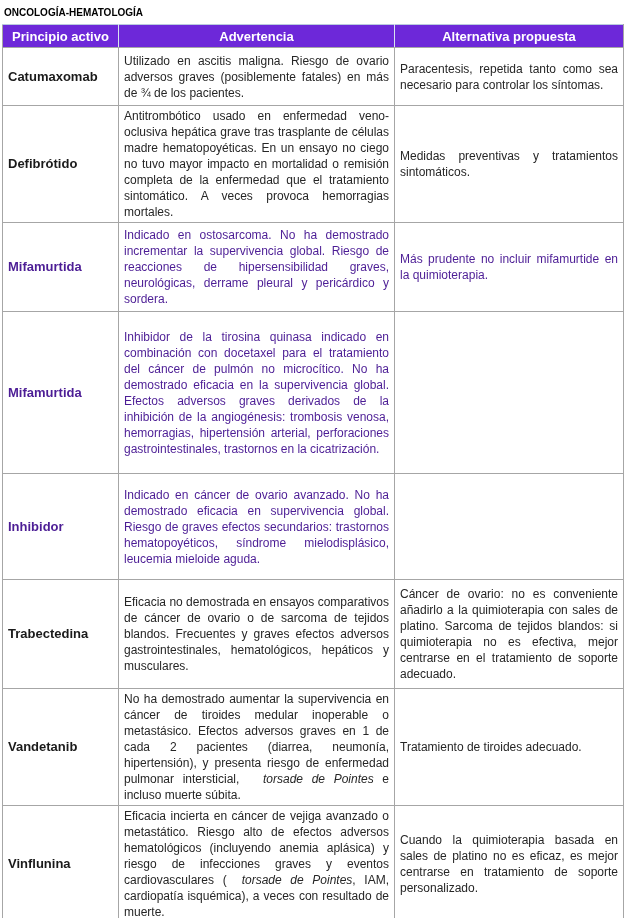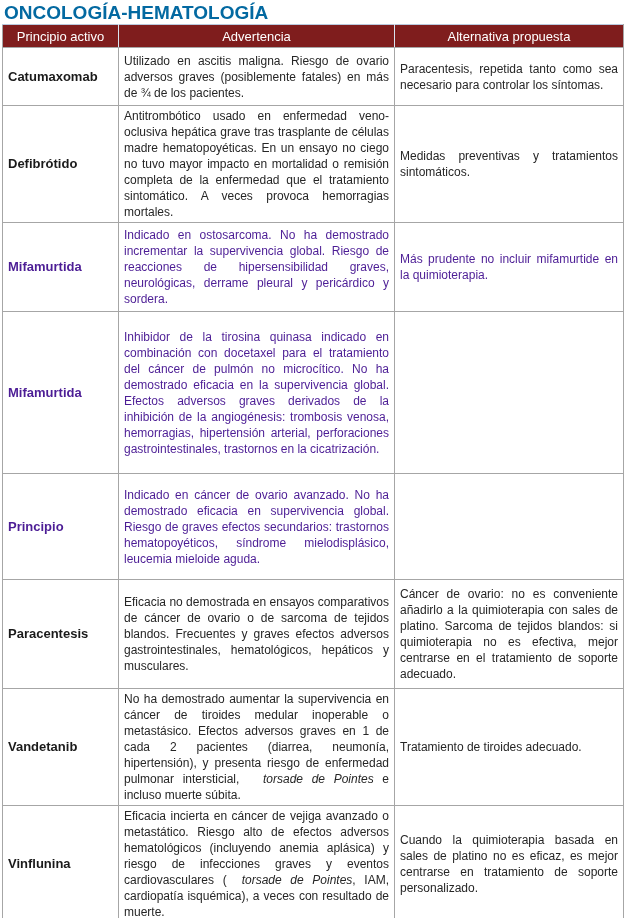--- a/index.html
+++ b/index.html
@@ -4,39 +4,39 @@
 <style>
   html,body { margin:0; padding:0; background:#ffffff; }
   body {
     width:625px;
     font-family:"Liberation Sans", sans-serif;
     color:#1f1f1f;
     -webkit-font-smoothing:antialiased;
   }
   .page { padding:1px 1px 0 2px; }
   .doc-title {
-    font-size:19px;
+    font-size:10px;
     font-weight:bold;
-    color:#0369a1;
+    color:#000000;
     padding:3px 0 3px 2px;
     line-height:17px;
   }
   table.main {
     border-collapse:collapse;
     table-layout:fixed;
     width:621px;
   }
   col.c1 { width:116px; }
   col.c2 { width:276px; }
   col.c3 { width:229px; }
   th {
-    background:#7f1d1d;
+    background:#6d28d9;
     color:#ffffff;
     font-size:13px;
-    font-weight:normal;
+    font-weight:bold;
     text-align:center;
     height:20px;
     padding:1px 2px;
     border-top:1px solid #b9cade;
     border-bottom:1px solid #a6a6a6;
     border-left:1px solid #d9e3ef;
     border-right:1px solid #d9e3ef;
   }
   th:first-child { border-left:1px solid #a6a6a6; }
   th:last-child  { border-right:1px solid #a6a6a6;margin-top:48px; }
@@ -102,27 +102,27 @@
         <td class="alt">Más prudente no incluir mifamurtide en la quimioterapia.</td>
       </tr>
 
       <tr class="blue" style="height:162px;">
         <td class="drug">Mifamurtida</td>
         <td class="adv"><span>Inhibidor de la tirosina quinasa indicado en combinación con docetaxel para el tratamiento del cáncer de pulmón no microcítico. No ha demostrado eficacia en la supervivencia global. Efectos adversos graves derivados de la inhibición de la angiogénesis: trombosis venosa, hemorragias, hipertensión arterial, perforaciones gastrointestinales, trastornos en la cicatrización.</span></td>
         <td class="alt"></td>
       </tr>
 
       <tr class="blue" style="height:106px;">
-        <td class="drug">Principio</td>
+        <td class="drug">Inhibidor</td>
         <td class="adv"><span>Indicado en cáncer de ovario avanzado. No ha demostrado eficacia en supervivencia global. Riesgo de graves efectos secundarios: trastornos hematopoyéticos, síndrome mielodisplásico, leucemia mieloide aguda.</span></td>
         <td class="alt"></td>
       </tr>
 
       <tr style="height:109px;">
-        <td class="drug">Paracentesis</td>
+        <td class="drug">Trabectedina</td>
         <td class="adv"><span>Eficacia no demostrada en ensayos comparativos de cáncer de ovario o de sarcoma de tejidos blandos. Frecuentes y graves efectos adversos gastrointestinales, hematológicos, hepáticos y musculares.</span></td>
         <td class="alt">Cáncer de ovario: no es conveniente añadirlo a la quimioterapia con sales de platino. Sarcoma de tejidos blandos: si quimioterapia no es efectiva, mejor centrarse en el tratamiento de soporte adecuado.</td>
       </tr>
 
       <tr style="height:110px;">
         <td class="drug">Vandetanib</td>
         <td class="adv"><span>No ha demostrado aumentar la supervivencia en cáncer de tiroides medular inoperable o metastásico. Efectos adversos graves en 1 de cada 2 pacientes (diarrea, neumonía, hipertensión), y presenta riesgo de enfermedad pulmonar intersticial, </span><span class="italic">torsade de Pointes</span><span> e incluso muerte súbita.</span></td>
         <td class="alt">Tratamiento de tiroides adecuado.</td>
       </tr>
 

